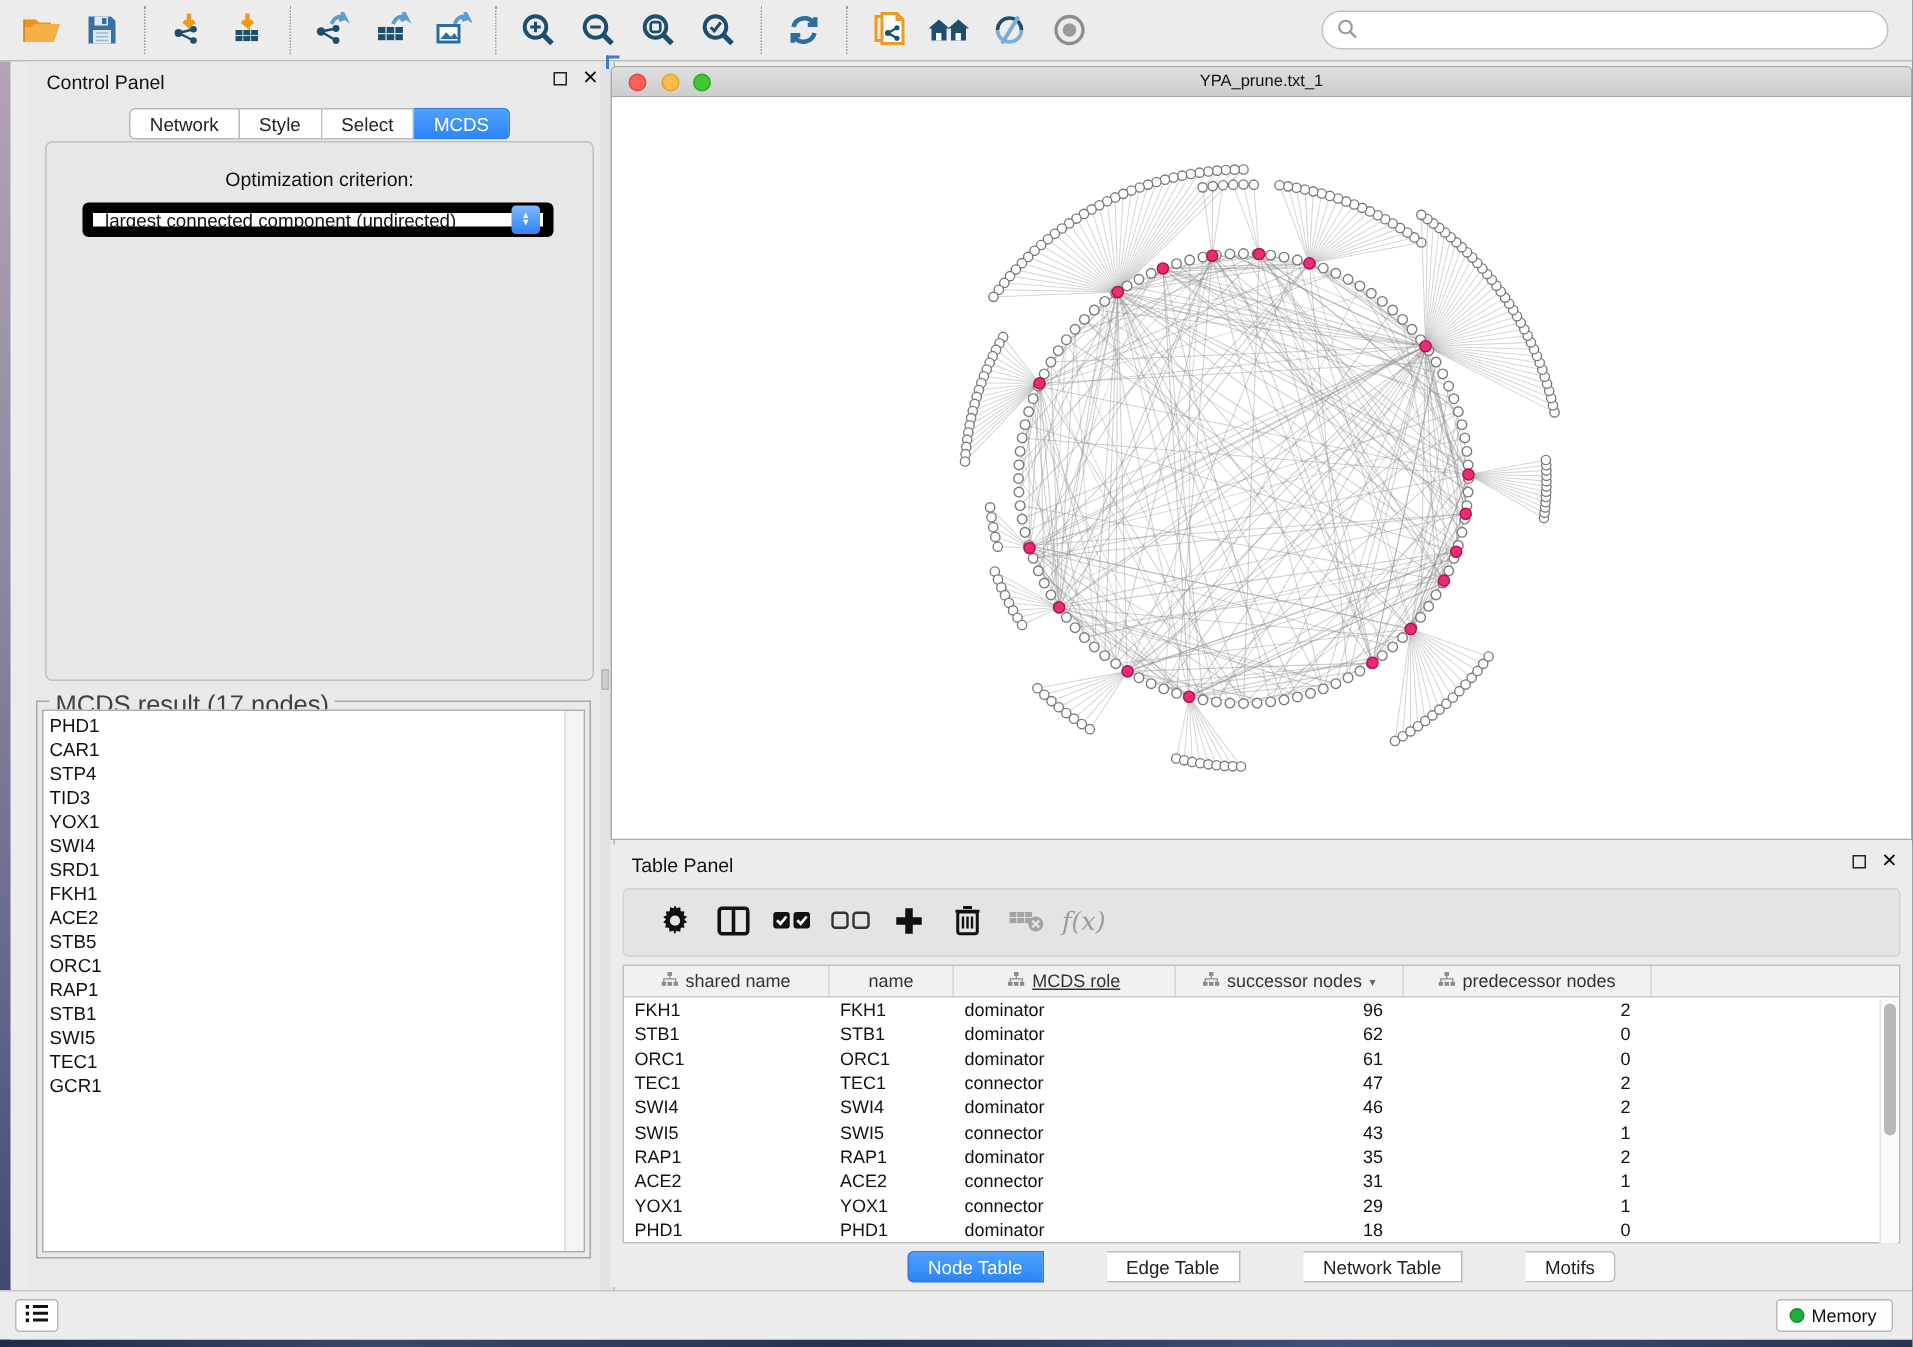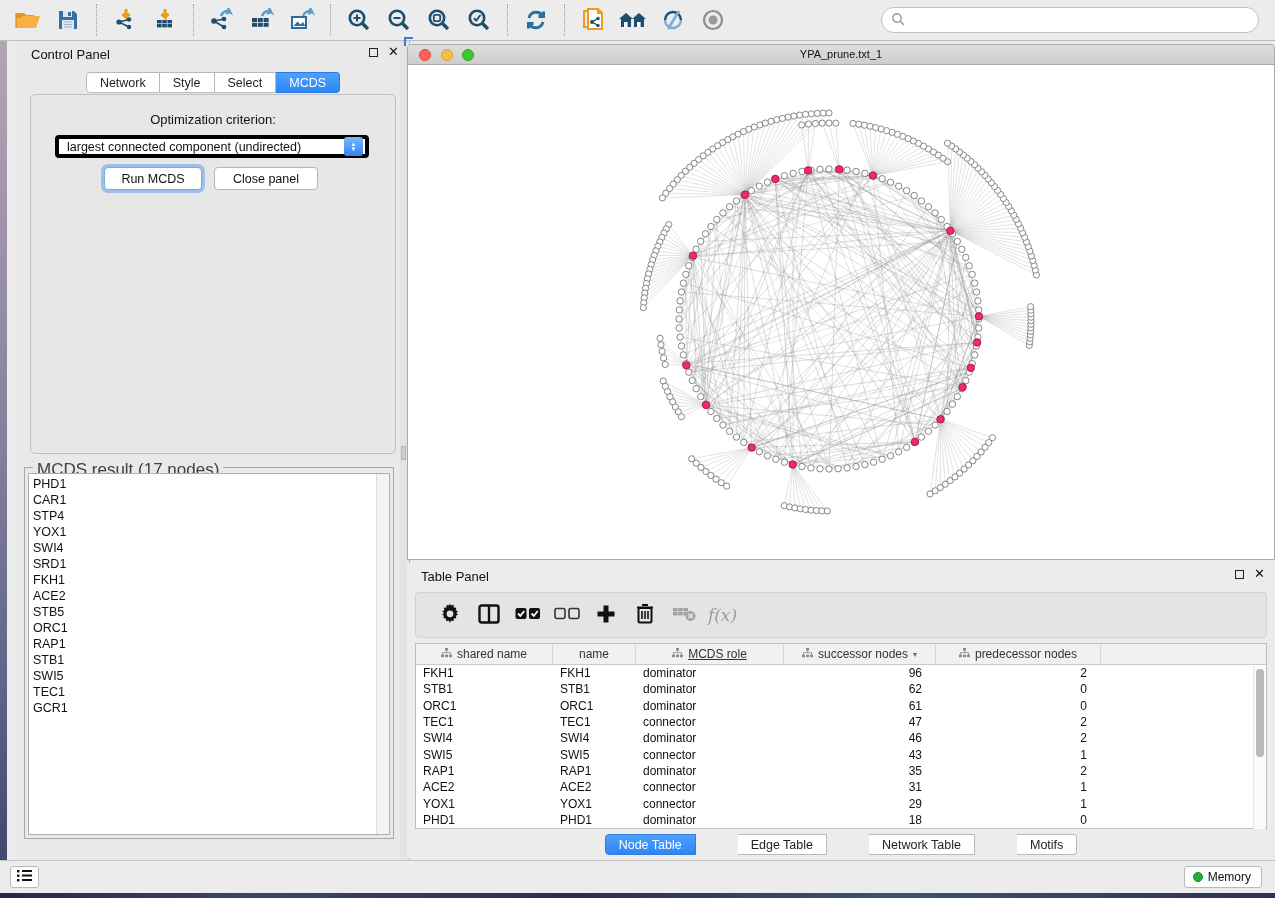--- a/index.html
+++ b/index.html
@@ -37,21 +37,21 @@
   .cp-tabs{position:absolute;left:0;right:0;top:31px;display:flex;justify-content:center;}
   .seg-tab{height:21px;padding:0 13px;background:#fff;border:1px solid #b9b9b9;border-left:none;
            display:flex;align-items:center;font-size:12.5px;color:#222;}
   .seg-tab:first-child{border-left:1px solid #b9b9b9;border-radius:4px 0 0 4px;}
   .seg-tab:last-child{border-radius:0 4px 4px 0;}
   .seg-tab.active{background:linear-gradient(#4da0fc,#2d86f6);border-color:#2d7ae0;color:#fff;}
   .cp-card{position:absolute;left:13px;top:53px;width:366px;height:360px;background:#e7e7e7;
            border:1px solid #c0c0c0;border-radius:5px;}
   .opt-label{position:absolute;left:0;right:0;top:17px;text-align:center;font-size:13px;color:#111;}
   .dropdown{position:absolute;left:24px;top:40px;width:314px;height:23px;background:#fff;
-            border:4px solid #000000;border-radius:4px;display:flex;align-items:center;}
+            border:7px solid #000000;border-radius:4px;display:flex;align-items:center;}
   .dropdown .dd-text{flex:1;padding-left:8px;font-size:12.5px;color:#111;}
   .dd-stepper{width:19px;height:19px;margin-right:2px;border-radius:3px;
               background:linear-gradient(#7db9fc,#3282f3);display:flex;flex-direction:column;
               align-items:center;justify-content:center;color:#fff;font-size:6px;line-height:5px;}
   .btn-row{position:absolute;left:0;right:0;top:72px;height:24px;}
   .btn{position:absolute;height:23px;background:#fff;border:1px solid #b5b5b5;border-radius:4px;
        font-size:12.5px;color:#111;display:flex;align-items:center;justify-content:center;}
   .btn.focused{box-shadow:0 0 0 3px rgba(110,165,240,.6);border-color:#7aa8e0;}
   .mcds-fieldset{position:absolute;left:7px;top:426px;width:370px;height:372px;
                  border:1px solid #a8a8a8;background:#e9e9e9;}
@@ -319,32 +319,29 @@
       </div>
     <div class="cp-card">
       <div class="opt-label">Optimization criterion:</div>
       <div class="dropdown">
         <span class="dd-text">largest connected component (undirected)</span>
         <span class="dd-stepper">
             <span>▲</span>
             <span>▼</span>
           </span>
       </div>
-      <div class="btn-row">
-        <div class="btn focused" style="left:73px;width:98px;">Run MCDS</div>
-        <div class="btn" style="left:183px;width:104px;">Close panel</div>
-      </div>
     </div>
     <div class="mcds-fieldset">
       <span class="legend">MCDS result (17 nodes)</span>
       <div class="mcds-list">
         <div id="mcds-items" style="padding-top:2px;">
             <div class="mcds-item">PHD1</div>
             <div class="mcds-item">CAR1</div>
             <div class="mcds-item">STP4</div>
+            <div class="mcds-item">TID3</div>
             <div class="mcds-item">YOX1</div>
             <div class="mcds-item">SWI4</div>
             <div class="mcds-item">SRD1</div>
             <div class="mcds-item">FKH1</div>
             <div class="mcds-item">ACE2</div>
             <div class="mcds-item">STB5</div>
             <div class="mcds-item">ORC1</div>
             <div class="mcds-item">RAP1</div>
             <div class="mcds-item">STB1</div>
             <div class="mcds-item">SWI5</div>

